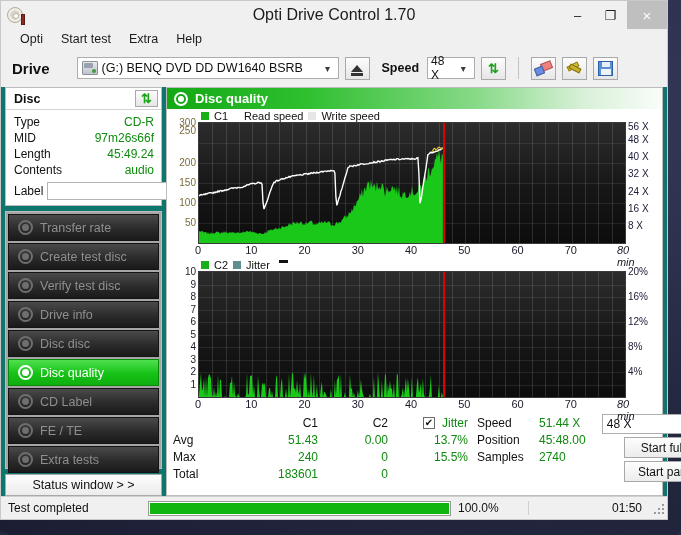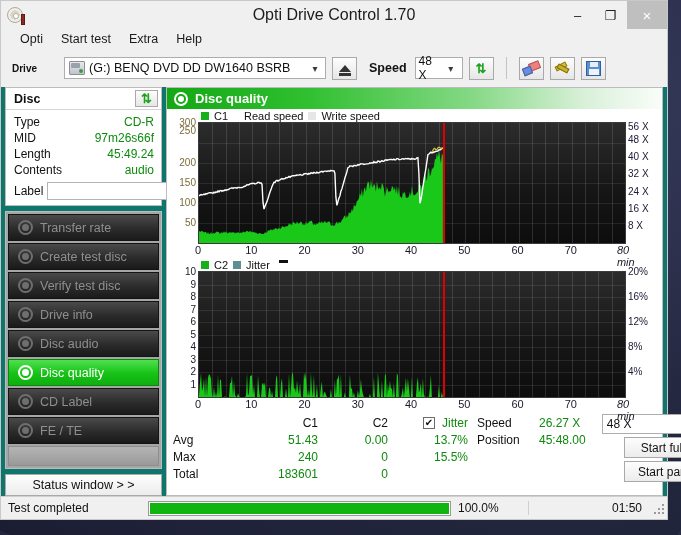--- a/index.html
+++ b/index.html
@@ -74,21 +74,21 @@
   }
   .menu-item{
     font-size:12.5px;color:#1b1b1b;padding:2px 9px;
   }
 
   
   #toolbar{
     height:38px;flex:0 0 38px;display:flex;align-items:center;
     padding-left:11px;background:#f0f0f0;gap:0px;
   }
-  .tb-label{font-size:10px;font-weight:bold;color:#111;}
+  .tb-label{font-size:15px;font-weight:bold;color:#111;}
   #drive-select{
     margin-left:27px;width:262px;height:22px;box-sizing:border-box;
     border:1px solid #adadad;background:#fff;display:flex;align-items:center;
     padding:0 2px;position:relative;
   }
   .drive-ico{
     width:16px;height:14px;margin:0 4px 0 2px;position:relative;flex:0 0 16px;
     background:linear-gradient(#e9e9ec,#bfc3cc);
     border:1px solid #8b8f98;box-sizing:border-box;border-radius:1px;
   }
@@ -405,33 +405,37 @@
         <div class="nav-item">
           <span class="nav-ico"></span>
           <span>Verify test disc</span>
         </div>
         <div class="nav-item">
           <span class="nav-ico"></span>
           <span>Drive info</span>
         </div>
         <div class="nav-item">
           <span class="nav-ico"></span>
-          <span>Disc audio</span>
+          <span>Disc disc</span>
         </div>
         <div class="nav-item active">
           <span class="nav-ico"></span>
           <span>Disc quality</span>
         </div>
         <div class="nav-item">
           <span class="nav-ico"></span>
           <span>CD Label</span>
         </div>
         <div class="nav-item">
           <span class="nav-ico"></span>
           <span>FE / TE</span>
+        </div>
+        <div class="nav-item">
+          <span class="nav-ico"></span>
+          <span>Extra tests</span>
         </div>
         <div id="nav-spacer"></div>
       </div>
 
       <div id="status-btn">Status window &gt; &gt;</div>
     </div>
 
     <div id="right">
 
       <div id="qual-head">
@@ -640,25 +644,29 @@
             <span class="st-k">Total</span>
             <span class="st-c1">183601</span>
             <span class="st-c2">0</span>
             <span class="st-j"></span>
           </div>
         </div>
 
         <div id="stats-mid">
           <div class="sm-row">
             <span class="sm-k">Speed</span>
-            <span class="sm-v">26.27 X</span>
+            <span class="sm-v">51.44 X</span>
           </div>
           <div class="sm-row">
             <span class="sm-k">Position</span>
             <span class="sm-v">45:48.00</span>
+          </div>
+          <div class="sm-row">
+            <span class="sm-k">Samples</span>
+            <span class="sm-v">2740</span>
           </div>
         </div>
 
         <div id="stats-right">
           <div id="speed2-select">
             <span>48 X</span>
             <span class="caret">▾</span>
           </div>
           <div class="act-btn">Start full</div>
           <div class="act-btn">Start part</div>

